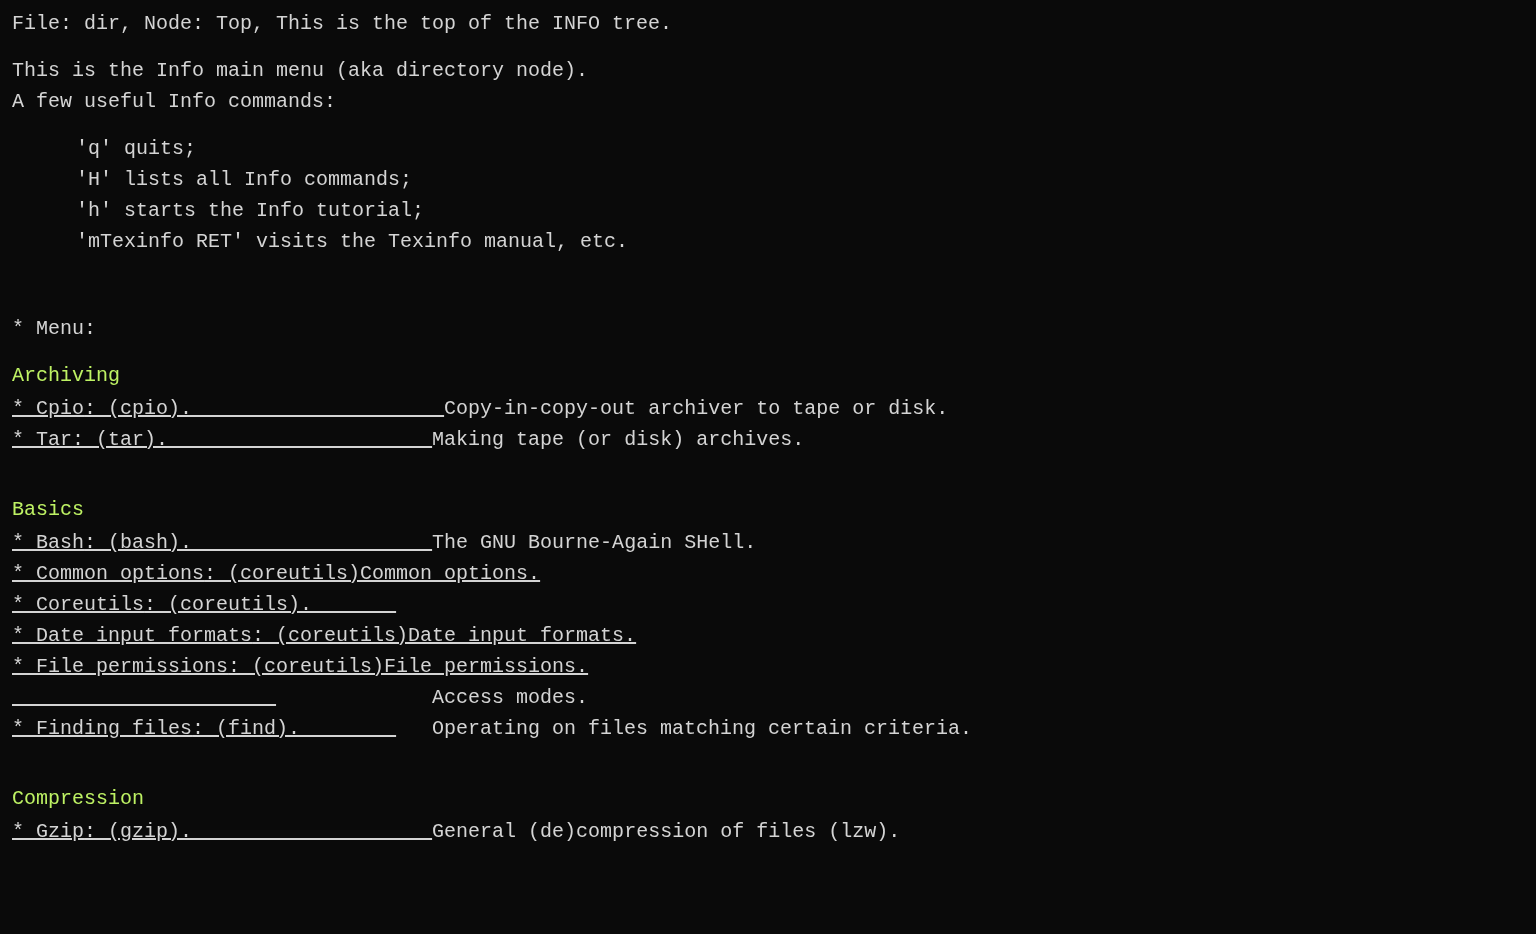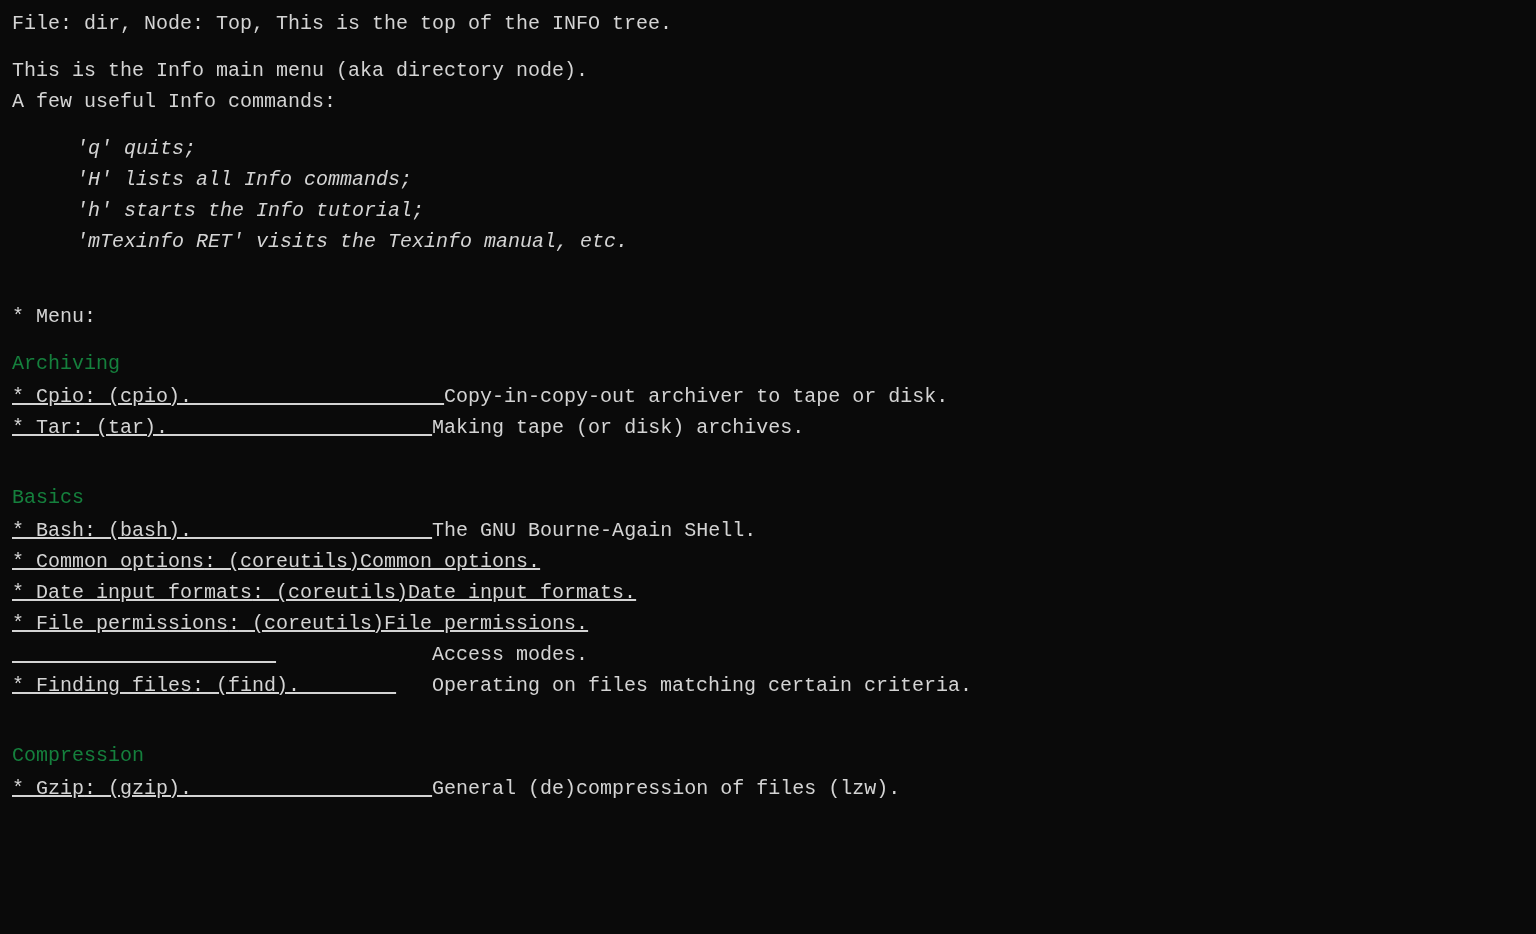--- a/index.html
+++ b/index.html
@@ -24,30 +24,29 @@
       color: #d4d4d4;
       margin-bottom: 16px;
     }
 
     .intro-section {
       margin-bottom: 16px;
     }
 
     .commands-section {
       margin-left: 40px;
-      margin-bottom: 13px;
-      font-style: italic;
+      margin-bottom: 25px;
     }
 
     .menu-header {
       margin-bottom: 16px;
     }
 
     .category-title {
-      color: #15803d;
+      color: #bef264;
       margin-top: 8px;
       margin-bottom: 2px;
     }
 
     .menu-item {
       display: flex;
       flex-direction: row;
     }
 
     .menu-link {
@@ -109,20 +108,21 @@
     <div class="category-title">Basics</div>
     <div class="menu-item">
       <span class="menu-link">* <u>Bash</u>: (bash).&nbsp;&nbsp;&nbsp;&nbsp;&nbsp;&nbsp;&nbsp;&nbsp;&nbsp;&nbsp;&nbsp;&nbsp;&nbsp;&nbsp;&nbsp;&nbsp;&nbsp;&nbsp;&nbsp;&nbsp;</span>
       <span class="menu-desc">The GNU Bourne-Again SHell.</span>
     </div>
     <div class="menu-item">
       <span class="menu-link">* <u>Common options</u>: (coreutils)Common options.</span>
       <span class="menu-desc"></span>
     </div>
     <div class="menu-item">
+      <span class="menu-link">* <u>Coreutils</u>: (coreutils).&nbsp;&nbsp;&nbsp;&nbsp;&nbsp;&nbsp;&nbsp;</span>
     </div>
     <div class="menu-item">
       <span class="menu-link">* <u>Date input formats</u>: (coreutils)Date input formats.</span>
       <span class="menu-desc"></span>
     </div>
     <div class="menu-item">
       <span class="menu-link">* <u>File permissions</u>: (coreutils)File permissions.</span>
       <span class="menu-desc"></span>
     </div>
     <div class="menu-item">

